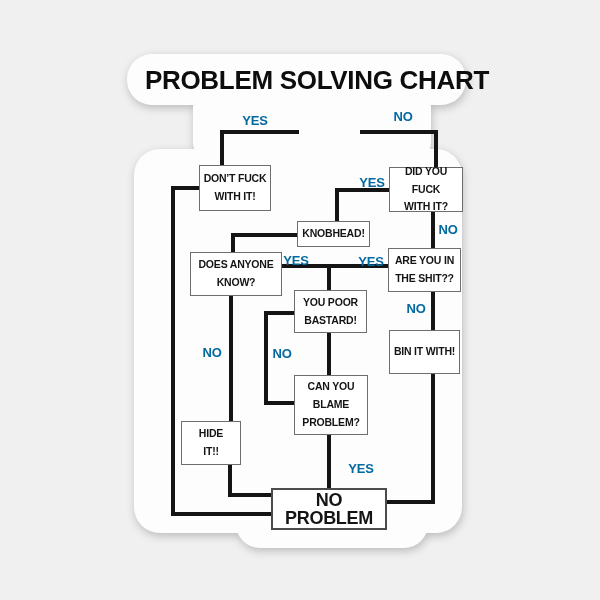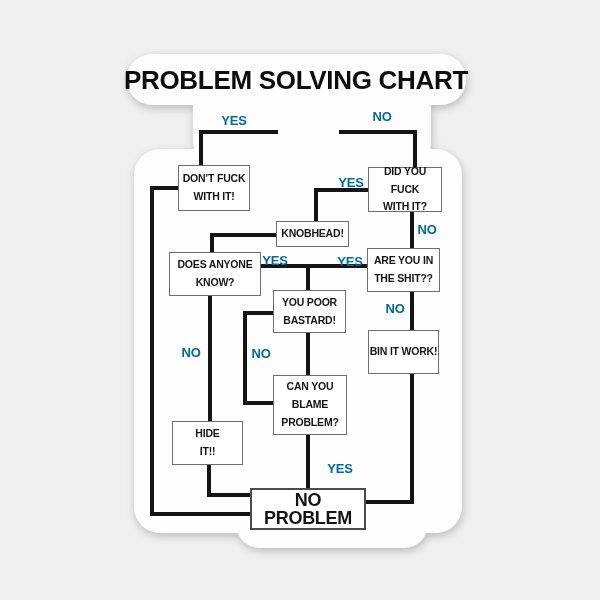--- a/index.html
+++ b/index.html
@@ -12,21 +12,21 @@
   .scene{position:relative;width:600px;height:600px;background:#f0f0f0;}
 
   
   .sticker{position:absolute;inset:0;filter:drop-shadow(1px 3px 4px rgba(0,0,0,0.22));}
   .blob{position:absolute;background:#fdfdfd;}
   .blob-title{left:127px;top:54px;width:339px;height:51px;border-radius:25px;}
   .blob-neck{left:193px;top:86px;width:238px;height:78px;border-radius:22px;}
   .blob-main{left:134px;top:149px;width:328px;height:384px;border-radius:26px;}
   .blob-bottom{left:236px;top:468px;width:192px;height:80px;border-radius:24px;}
 
-  .chart{position:absolute;inset:0;color:#121212;}
+  .chart{position:absolute;inset:0;color:#121212;margin-left:21px;}
 
   .title{
     position:absolute;left:296px;top:80px;transform:translate(-50%,-50%);
     margin:0;font-size:26px;font-weight:bold;white-space:nowrap;color:#0d0d0d;
     letter-spacing:-0.3px;
   }
 
   .ln{position:absolute;background:#141414;}
 
   .node{
@@ -92,25 +92,25 @@
 WITH IT?</div>
     <div class="node" style="left:178px;top:165px;width:72px;height:46px">DON’T FUCK
 WITH IT!</div>
     <div class="node" style="left:276px;top:221px;width:73px;height:26px">KNOBHEAD!</div>
     <div class="node" style="left:169px;top:252px;width:92px;height:44px">DOES ANYONE
 KNOW?</div>
     <div class="node" style="left:273px;top:290px;width:73px;height:43px">YOU POOR
 BASTARD!</div>
     <div class="node" style="left:367px;top:248px;width:73px;height:44px">ARE YOU IN
 THE SHIT??</div>
-    <div class="node" style="left:368px;top:330px;width:71px;height:44px">BIN IT WORK!</div>
+    <div class="node" style="left:368px;top:330px;width:71px;height:44px">BIN IT WITH!</div>
     <div class="node" style="left:273px;top:375px;width:74px;height:60px">CAN YOU
 BLAME
 PROBLEM?</div>
-    <div class="node" style="left:172px;top:421px;width:71px;height:44px">HIDE
+    <div class="node" style="left:160px;top:421px;width:60px;height:44px">HIDE
 IT!!</div>
     <div class="node node-big" style="left:250px;top:488px;width:116px;height:42px">NO PROBLEM</div>
 
     <span class="elabel" style="left:234px;top:120px">YES</span>
     <span class="elabel" style="left:382px;top:116px">NO</span>
     <span class="elabel" style="left:351px;top:182px">YES</span>
     <span class="elabel" style="left:427px;top:229px">NO</span>
     <span class="elabel" style="left:275px;top:260px">YES</span>
     <span class="elabel" style="left:350px;top:261px">YES</span>
     <span class="elabel" style="left:395px;top:308px">NO</span>

